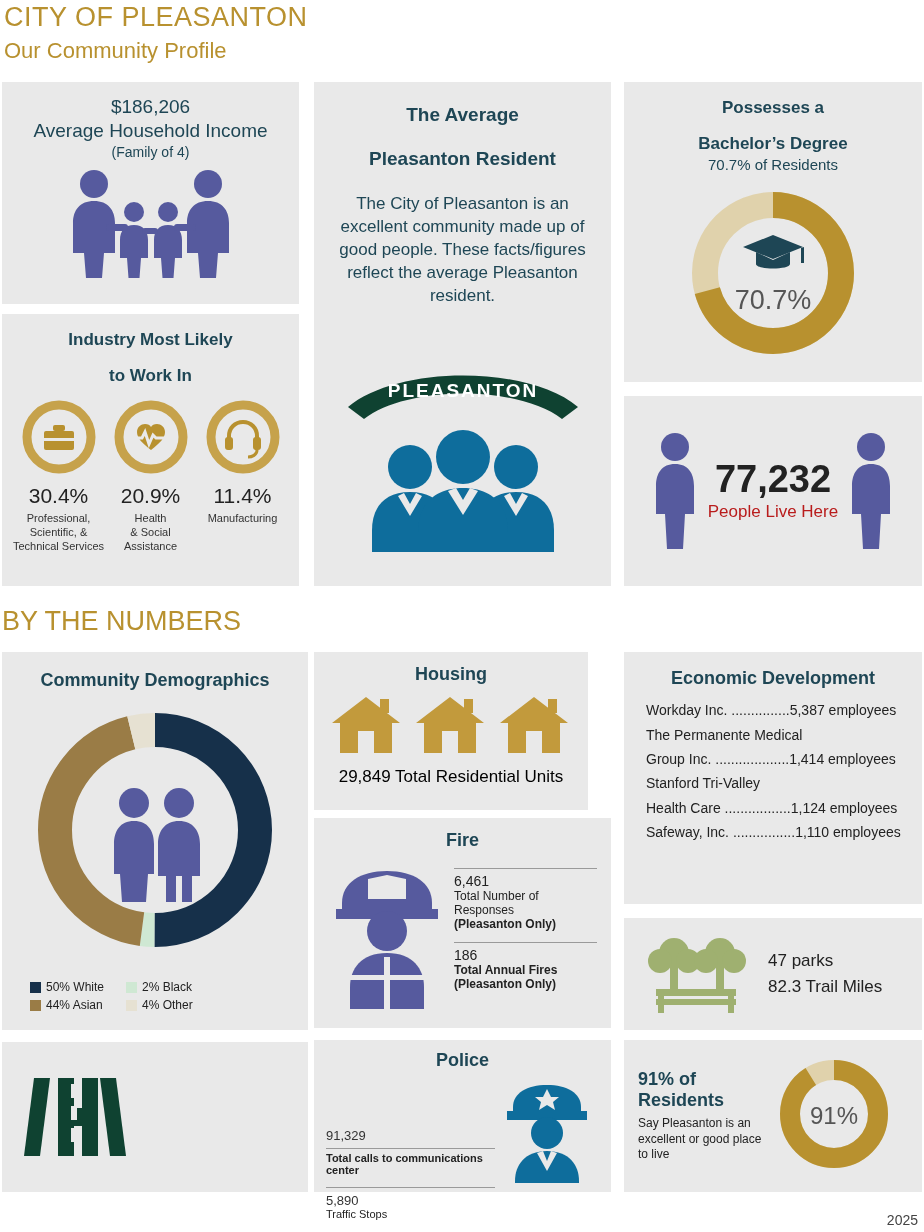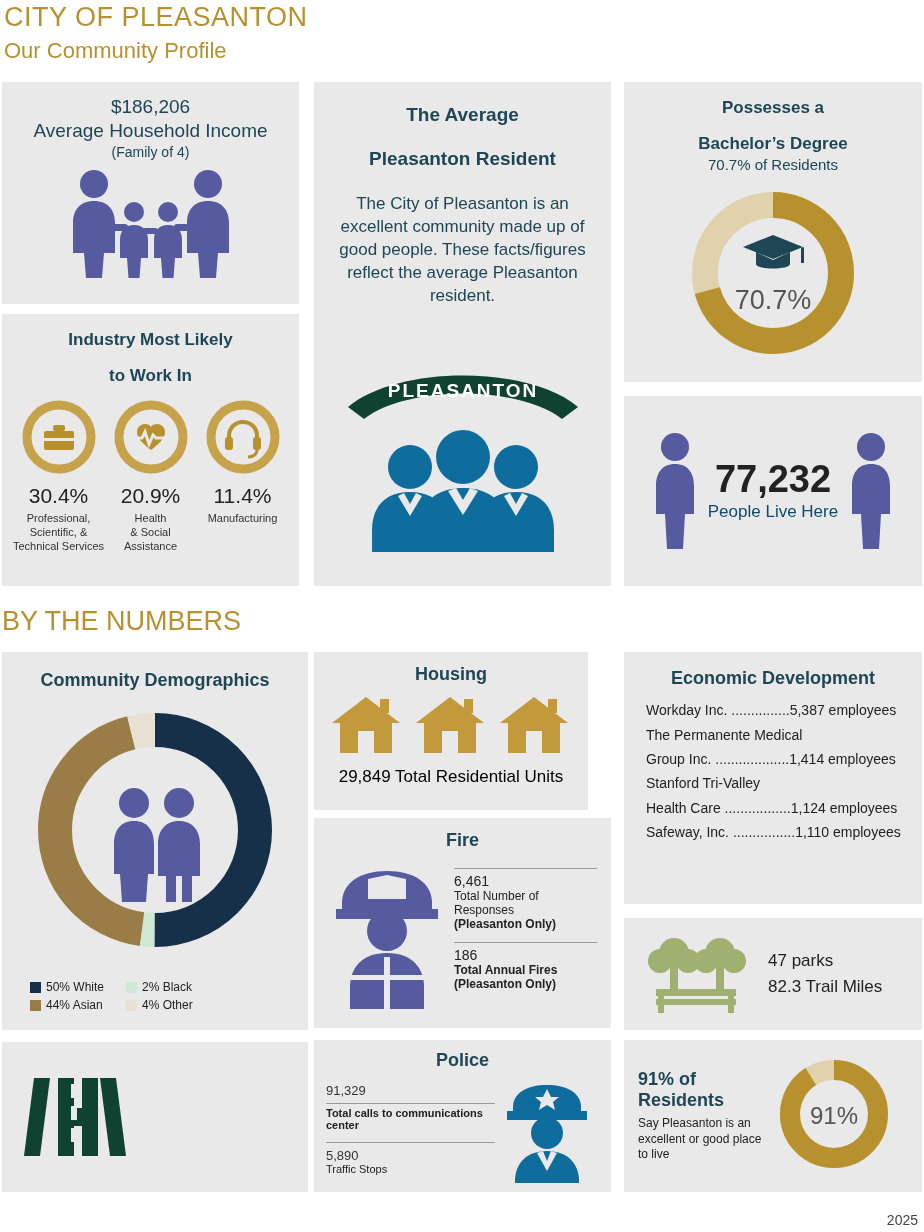--- a/index.html
+++ b/index.html
@@ -56,21 +56,21 @@
   }
 
   
   #bach { left:624px; top:82px; width:298px; height:300px; }
   #bach .ctitle { font-size:17px; padding-top:16px; }
   #bach .sub { text-align:center; font-size:15px; color:#1e4655; margin-top:2px;}
 
   
   #pop { left:624px; top:396px; width:298px; height:190px; }
   #pop .num { font-size:38px; font-weight:bold; color:#222; text-align:center; line-height:1;}
-  #pop .lbl { font-size:17px; color:#0c4a6e; text-align:center; margin-top:4px;}
+  #pop .lbl { font-size:17px; color:#b91c1c; text-align:center; margin-top:4px;}
 
   
   .btn-title { position:absolute; left:2px; top:606px; font-size:27px; color:#b8912f; }
 
   
   #demo { left:2px; top:652px; width:306px; height:378px; }
   #demo .ctitle { font-size:18px; padding-top:18px; }
   .legend { position:absolute; left:28px; bottom:14px; font-size:12px; color:#222;}
   .legend .lrow { display:flex; margin-bottom:4px; }
   .legend .litem { display:flex; align-items:center; margin-right:12px; width:84px;}
@@ -373,21 +373,21 @@
         <div style="font-size:14px; color:#222; margin-top:4px;">186</div>
         <div style="font-size:12px; color:#222; font-weight:bold;">Total Annual Fires</div>
         <div style="font-size:12px; color:#222; font-weight:bold;">(Pleasanton Only)</div>
       </div>
     </div>
   </div>
 
   <div class="card" id="police">
     <div class="ctitle">Police</div>
     <div style="display:flex; padding:6px 12px 0 12px;">
-      <div style="flex:1; padding-top:6px;">
+      <div style="flex:1; padding-top:6px;margin-top:45px;">
         <div style="font-size:13px; color:#333;">91,329</div>
         <div style="border-bottom:1px solid #9a9a9a; height:6px;"></div>
         <div style="font-size:11px; color:#222; font-weight:bold; margin-top:3px;">Total calls to communications center</div>
         <div style="border-bottom:1px solid #9a9a9a; height:8px; margin-top:4px;"></div>
         <div style="font-size:13px; color:#333; margin-top:5px;">5,890</div>
         <div style="font-size:11px; color:#222;">Traffic Stops</div>
       </div>
       <svg width="104" height="106" viewBox="0 0 104 106">
         <g fill="#0e6d9c">
           <path d="M18 30 C18 16 32 8 52 8 C72 8 86 16 86 30 L86 34 L18 34 Z"></path>

